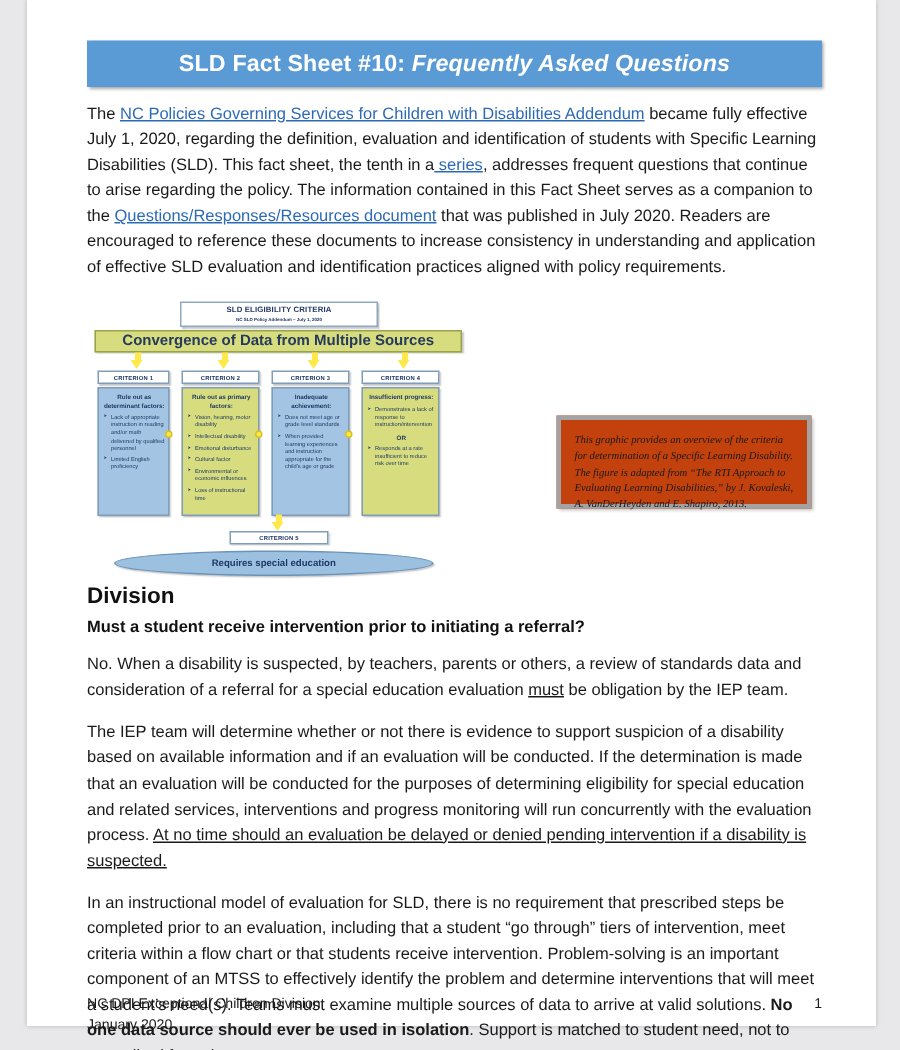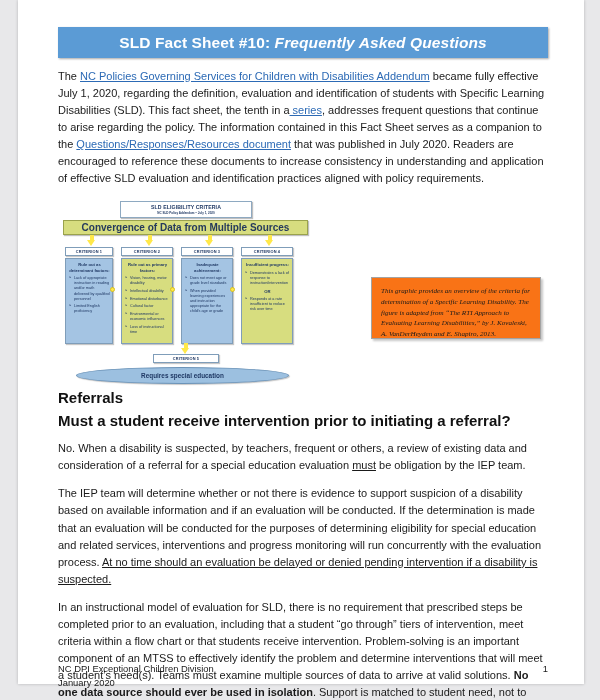--- a/index.html
+++ b/index.html
@@ -48,21 +48,21 @@
   .u { text-decoration: underline; }
   .b { font-weight: bold; }
 
   h2.section {
     font-size: 15px;
     font-weight: bold;
     color: #111;
     margin: 0 0 6px 0;
   }
   h3.question {
-    font-size: 15px;
+    font-size: 11px;
     font-weight: bold;
     color: #111;
     margin: 0 0 11px 0;
   }
   .gap { height: 11px; }
 
   
   .diagram-wrap { position: relative; height: 190px; margin-top: 12px; }
   .diagram { position: absolute; left: 5px; top: 0; width: 245px; height: 186px; }
 
@@ -143,21 +143,21 @@
   .ellipse {
     position: absolute; left: 13px; top: 168px; width: 213px; height: 17px;
     background: #9cc0e0; border: 1px solid #6b93b8; border-radius: 50%;
     display: flex; align-items: center; justify-content: center;
     box-shadow: 1px 1px 1px rgba(0,0,0,0.22);
   }
   .ellipse span { font-size: 6.4px; font-weight: bold; color: #1f3864; }
 
   .callout {
     position: absolute; left: 313px; top: 78px; width: 170px; height: 62px;
-    background: #f97316; border: 1px solid #a3a3a3;
+    background: #c2410c; border: 3px solid #a3a3a3;
     box-shadow: 1.5px 1.5px 2px rgba(0,0,0,0.22);
     padding: 8px 9px;
   }
   .callout p {
     margin: 0; font-size: 7.1px; line-height: 1.5;
     font-style: italic; color: #1a1a1a;
     font-family: "Liberation Serif", serif;
   }
 
   
@@ -262,24 +262,24 @@
         <div class="ellipse">
           <span>Requires special education</span>
         </div>
       </div>
 
       <div class="callout">
         <p>This graphic provides an overview of the criteria for determination of a Specific Learning Disability.  The figure is adapted from  “The RTI Approach to Evaluating Learning Disabilities,” by J. Kovaleski, A. VanDerHeyden and E. Shapiro, 2013.</p>
       </div>
     </div>
 
-    <h2 class="section">Referrals</h2>
+    <h2 class="section">Division</h2>
     <h3 class="question">Must a student receive intervention prior to initiating a referral?</h3>
 
-    <p class="para"><span>No.  When a disability is suspected, by teachers, frequent or others, a review of existing data and consideration of a referral for a special education evaluation </span><span class="u">must</span><span> be obligation by the IEP team.</span></p>
+    <p class="para"><span>No.  When a disability is suspected, by teachers, parents or others, a review of standards data and consideration of a referral for a special education evaluation </span><span class="u">must</span><span> be obligation by the IEP team.</span></p>
 
     <div class="gap"></div>
 
     <p class="para"><span>The IEP team will determine whether or not there is evidence to support suspicion of a disability based on available information and if an evaluation will be conducted.  If the determination is made that an evaluation will be conducted for the purposes of determining eligibility for special education and related services, interventions and progress monitoring will run concurrently with the evaluation process. </span><span class="u">At no time should an evaluation be delayed or denied pending intervention if a disability is suspected.</span></p>
 
     <div class="gap"></div>
 
     <p class="para"><span>In an instructional model of evaluation for SLD, there is no requirement that prescribed steps be completed prior to an evaluation, including that a student “go through” tiers of intervention, meet criteria within a flow chart or that students receive intervention. Problem-solving is an important component of an MTSS to effectively identify the problem and determine interventions that will meet a student’s need(s).  Teams must examine multiple sources of data to arrive at valid solutions. </span><span class="b">No one data source should ever be used in isolation</span><span>. Support is matched to student need, not to prescribed formulas or processes.</span></p>
 
     <div class="gap"></div>

